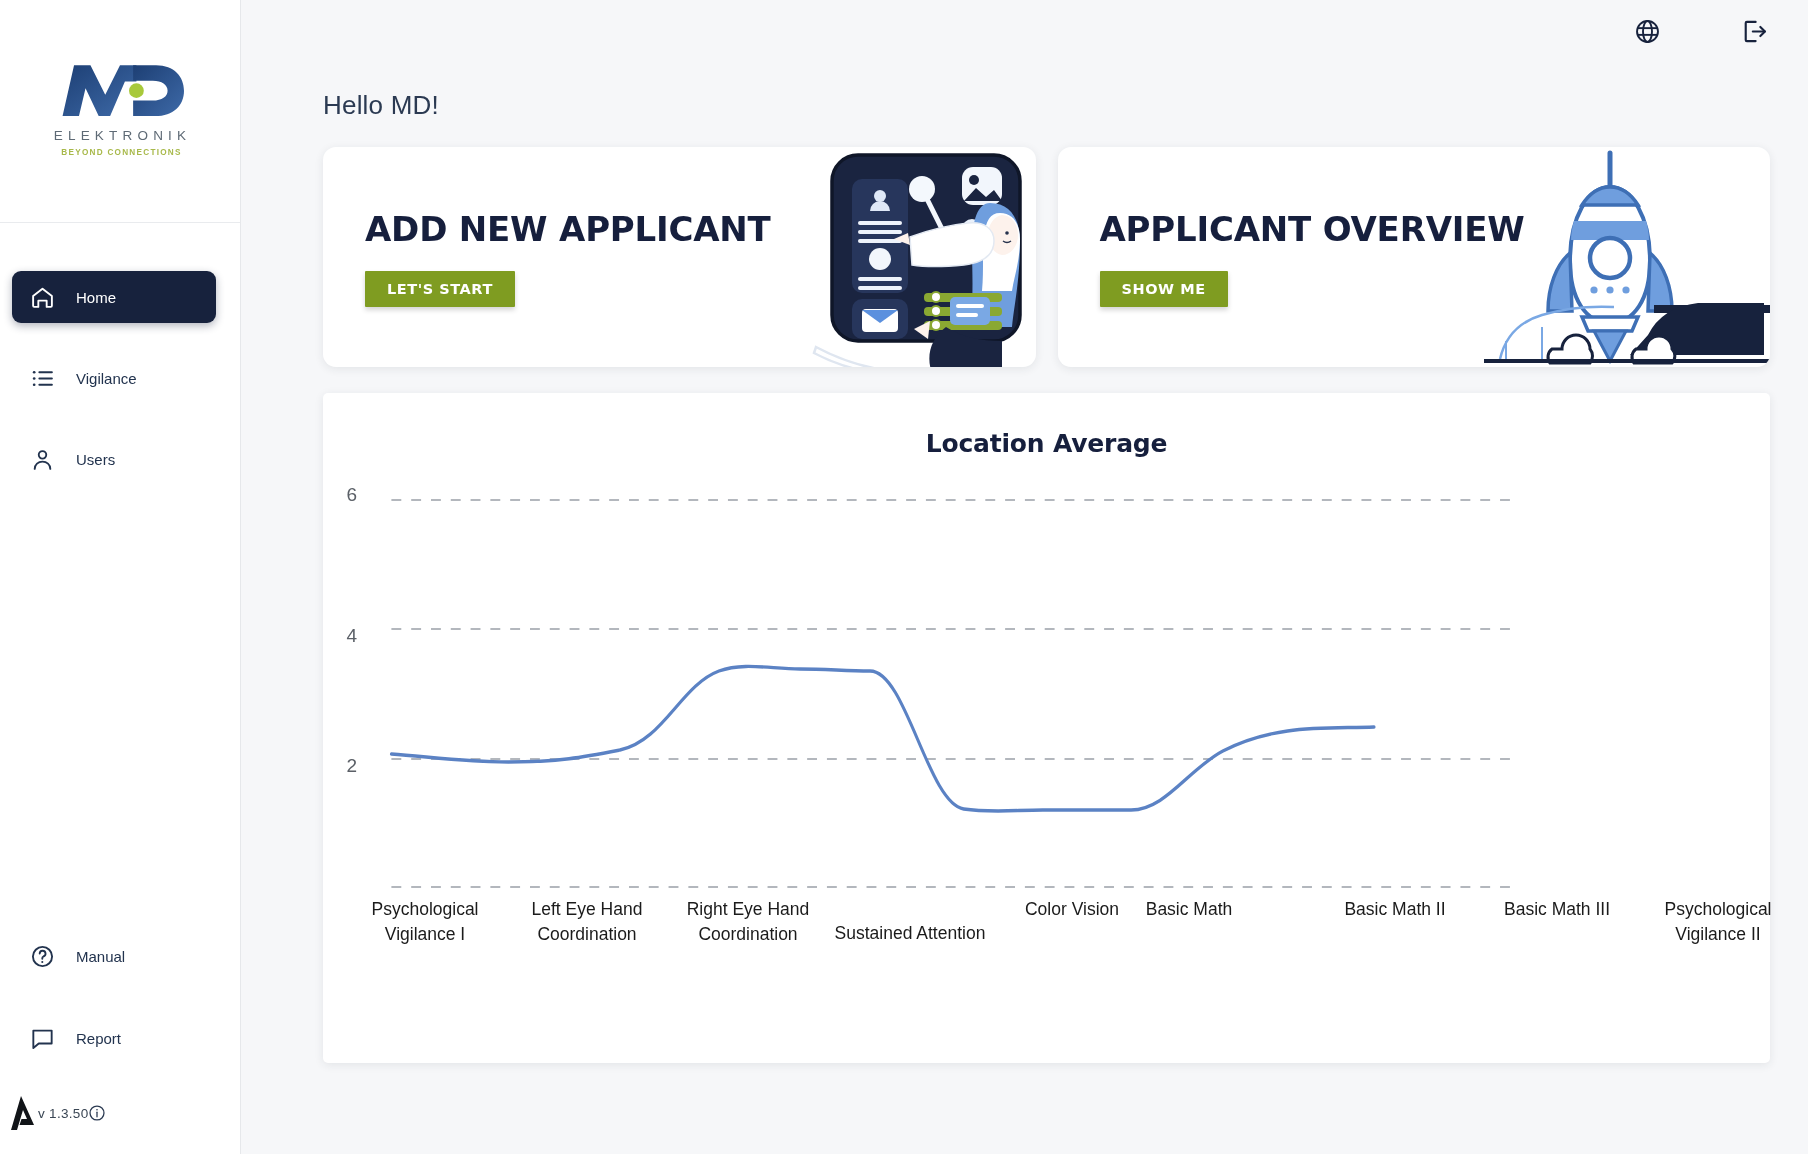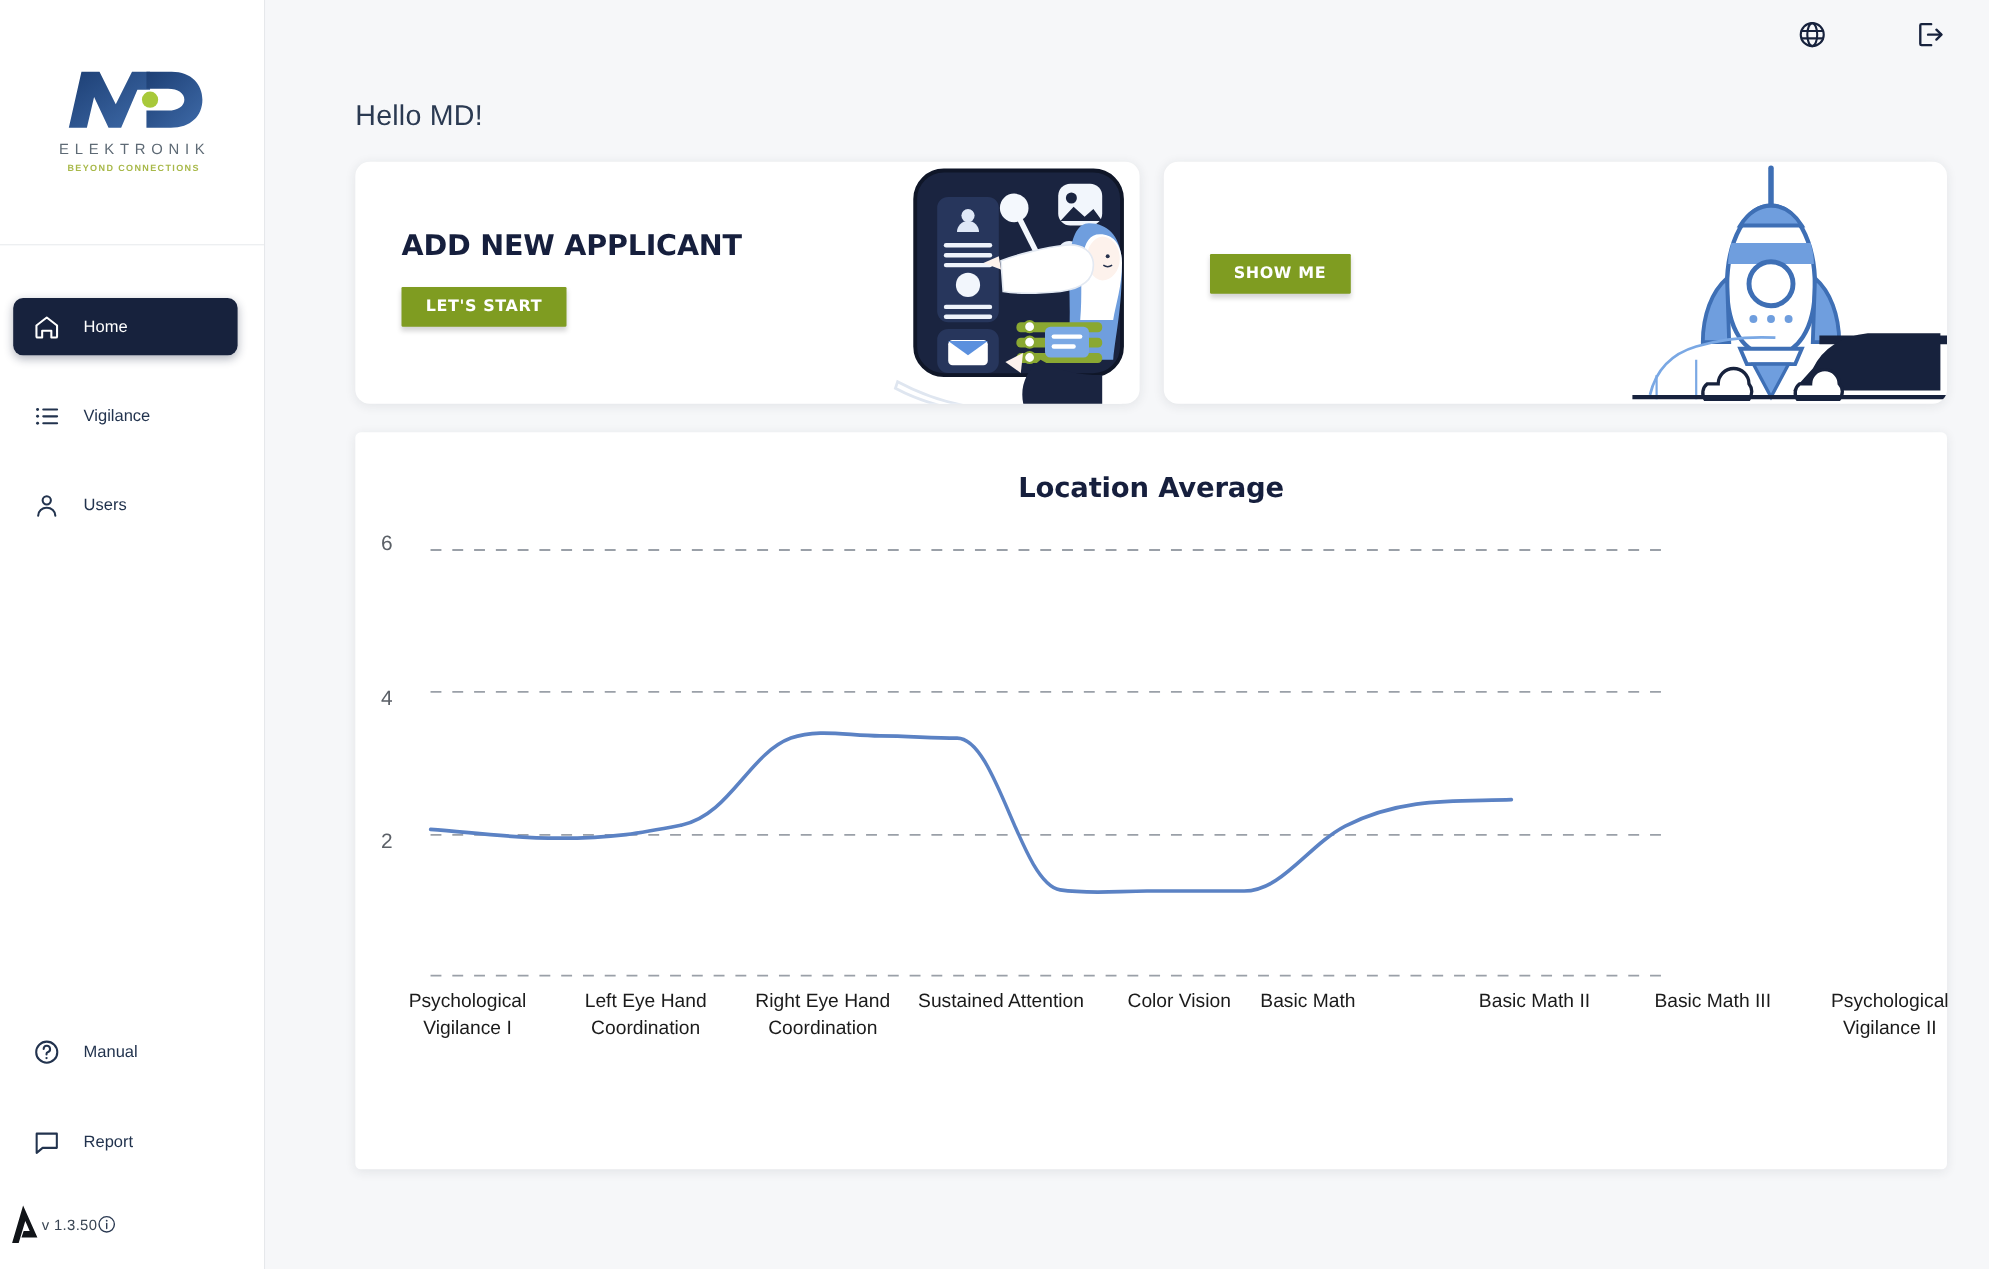--- a/index.html
+++ b/index.html
@@ -72,21 +72,21 @@
   }
 
   .cards { display: flex; gap: 22px; padding: 26px 38px 0 82px; }
   .card {
     background: #fff; border-radius: 13px; height: 220px;
     box-shadow: 0 2px 10px rgba(30,40,60,.09);
     position: relative; overflow: hidden; flex: 1;
   }
   .card-body { padding: 62px 0 0 42px; position: relative; z-index: 3; }
   .card-title {
-    font-size: 26px; font-weight: 800; color: #161f3d;
+    font-size: 34px; font-weight: 800; color: #161f3d;
     letter-spacing: -.2px; font-family: "DejaVu Sans", sans-serif;
   }
   .btn-green {
     margin-top: 22px; display: inline-flex; align-items: center; justify-content: center;
     height: 36px; padding: 0 22px; border: none; border-radius: 1px;
     background: #7f9c21; color: #fff; font-size: 14.5px; font-weight: 700;
     letter-spacing: .55px; cursor: pointer;
     box-shadow: 0 3px 5px rgba(0,0,0,.17);
     font-family: "DejaVu Sans", sans-serif;
   }
@@ -262,20 +262,21 @@
           <rect x="152" y="163" width="28" height="4" rx="2" fill="#ffffff"></rect>
           <rect x="152" y="172" width="22" height="4" rx="2" fill="#ffffff"></rect>
           <path d="M142 186 c16 10 34 14 56 14 v32 h-70 c-6-16-2-34 14-46z" fill="#1a2440"></path>
           <path d="M126 180 l-16 8 l14 10 z" fill="#fdf2ec"></path>
           <path d="M12 206 q30 16 62 22 l-4 4 q-34-6-60-20z" fill="none" stroke="#dfe6f0" stroke-width="2.5"></path>
         </svg>
       </section>
 
       <section class="card">
         <div class="card-body">
+          <div class="card-title">APPLICANT OVERVIEW</div>
           <button class="btn-green">SHOW ME</button>
         </div>
         <svg class="ill-right" viewBox="0 0 300 222">
           <line x1="140" y1="8" x2="140" y2="48" stroke="#3e6fb5" stroke-width="5" stroke-linecap="round"></line>
           <path d="M140 42 c22 0 40 30 40 74 c0 38-16 62-40 62 s-40-24-40-62 c0-44 18-74 40-74z" fill="#ffffff" stroke="#3e6fb5" stroke-width="4"></path>
           <path d="M112 60 c7-11 16-18 28-18 s21 7 28 18 z" fill="#6f9ede" stroke="#3e6fb5" stroke-width="3.5"></path>
           <path d="M104 76 h72 c2 7 3 13 3 19 h-78 c0-6 1-12 3-19z" fill="#6f9ede"></path>
           <circle cx="140" cy="113" r="20" fill="#ffffff" stroke="#3e6fb5" stroke-width="4.5"></circle>
           <circle cx="124" cy="145" r="3.6" fill="#6f9ede"></circle>
           <circle cx="140" cy="145" r="3.6" fill="#6f9ede"></circle>
@@ -323,21 +324,21 @@
                  C 648 278, 672 410, 712 416
                  C 742 420, 770 417, 800 417
                  C 836 417, 868 417, 898 417
                  C 936 417, 962 376, 1000 358
                  C 1060 330, 1120 336, 1168 334" fill="none" stroke="#5b82c4" stroke-width="3.4" stroke-linecap="round" stroke-linejoin="round"></path>
       </svg>
 
       <div class="xlab" style="left:14px;  top:504px; width:176px;">Psychological Vigilance I</div>
       <div class="xlab" style="left:176px; top:504px; width:176px;">Left Eye Hand Coordination</div>
       <div class="xlab" style="left:337px; top:504px; width:176px;">Right Eye Hand Coordination</div>
-      <div class="xlab" style="left:499px; top:504px; width:176px;">Sustained Attention</div>
+      <div class="xlab" style="left:499px; top:528px; width:176px;">Sustained Attention</div>
       <div class="xlab" style="left:661px; top:504px; width:176px;">Color Vision</div>
       <div class="xlab" style="left:778px; top:504px; width:176px;">Basic Math</div>
       <div class="xlab" style="left:984px; top:504px; width:176px;">Basic Math II</div>
       <div class="xlab" style="left:1146px;top:504px; width:176px;">Basic Math III</div>
       <div class="xlab" style="left:1307px;top:504px; width:176px;">Psychological Vigilance II</div>
     </section>
 
   </main>
 </div>
 

